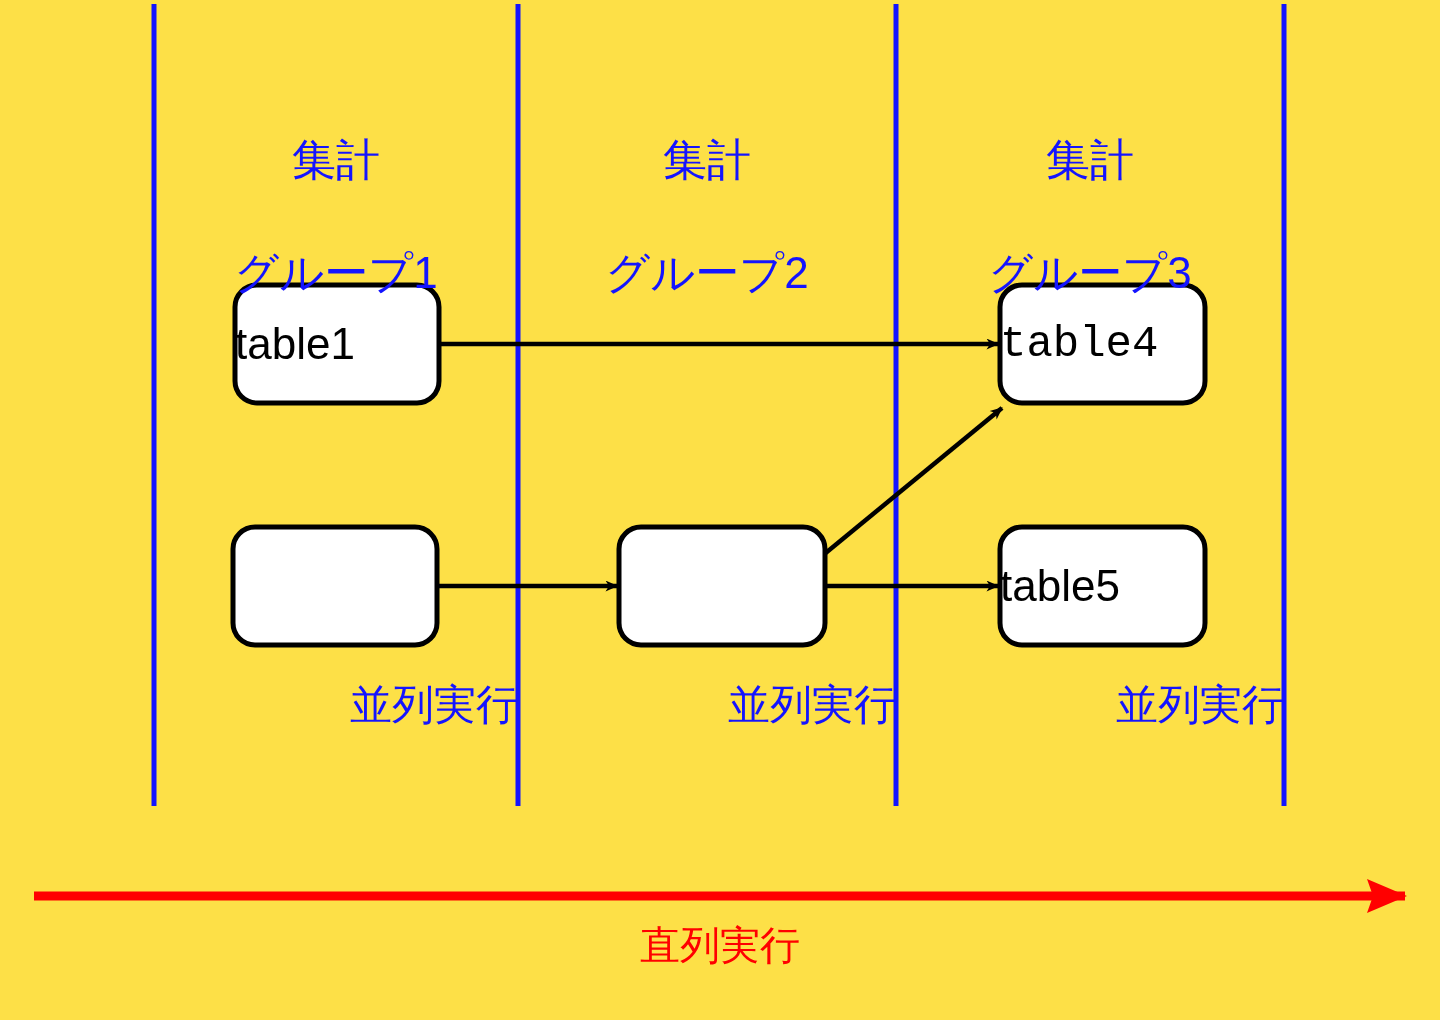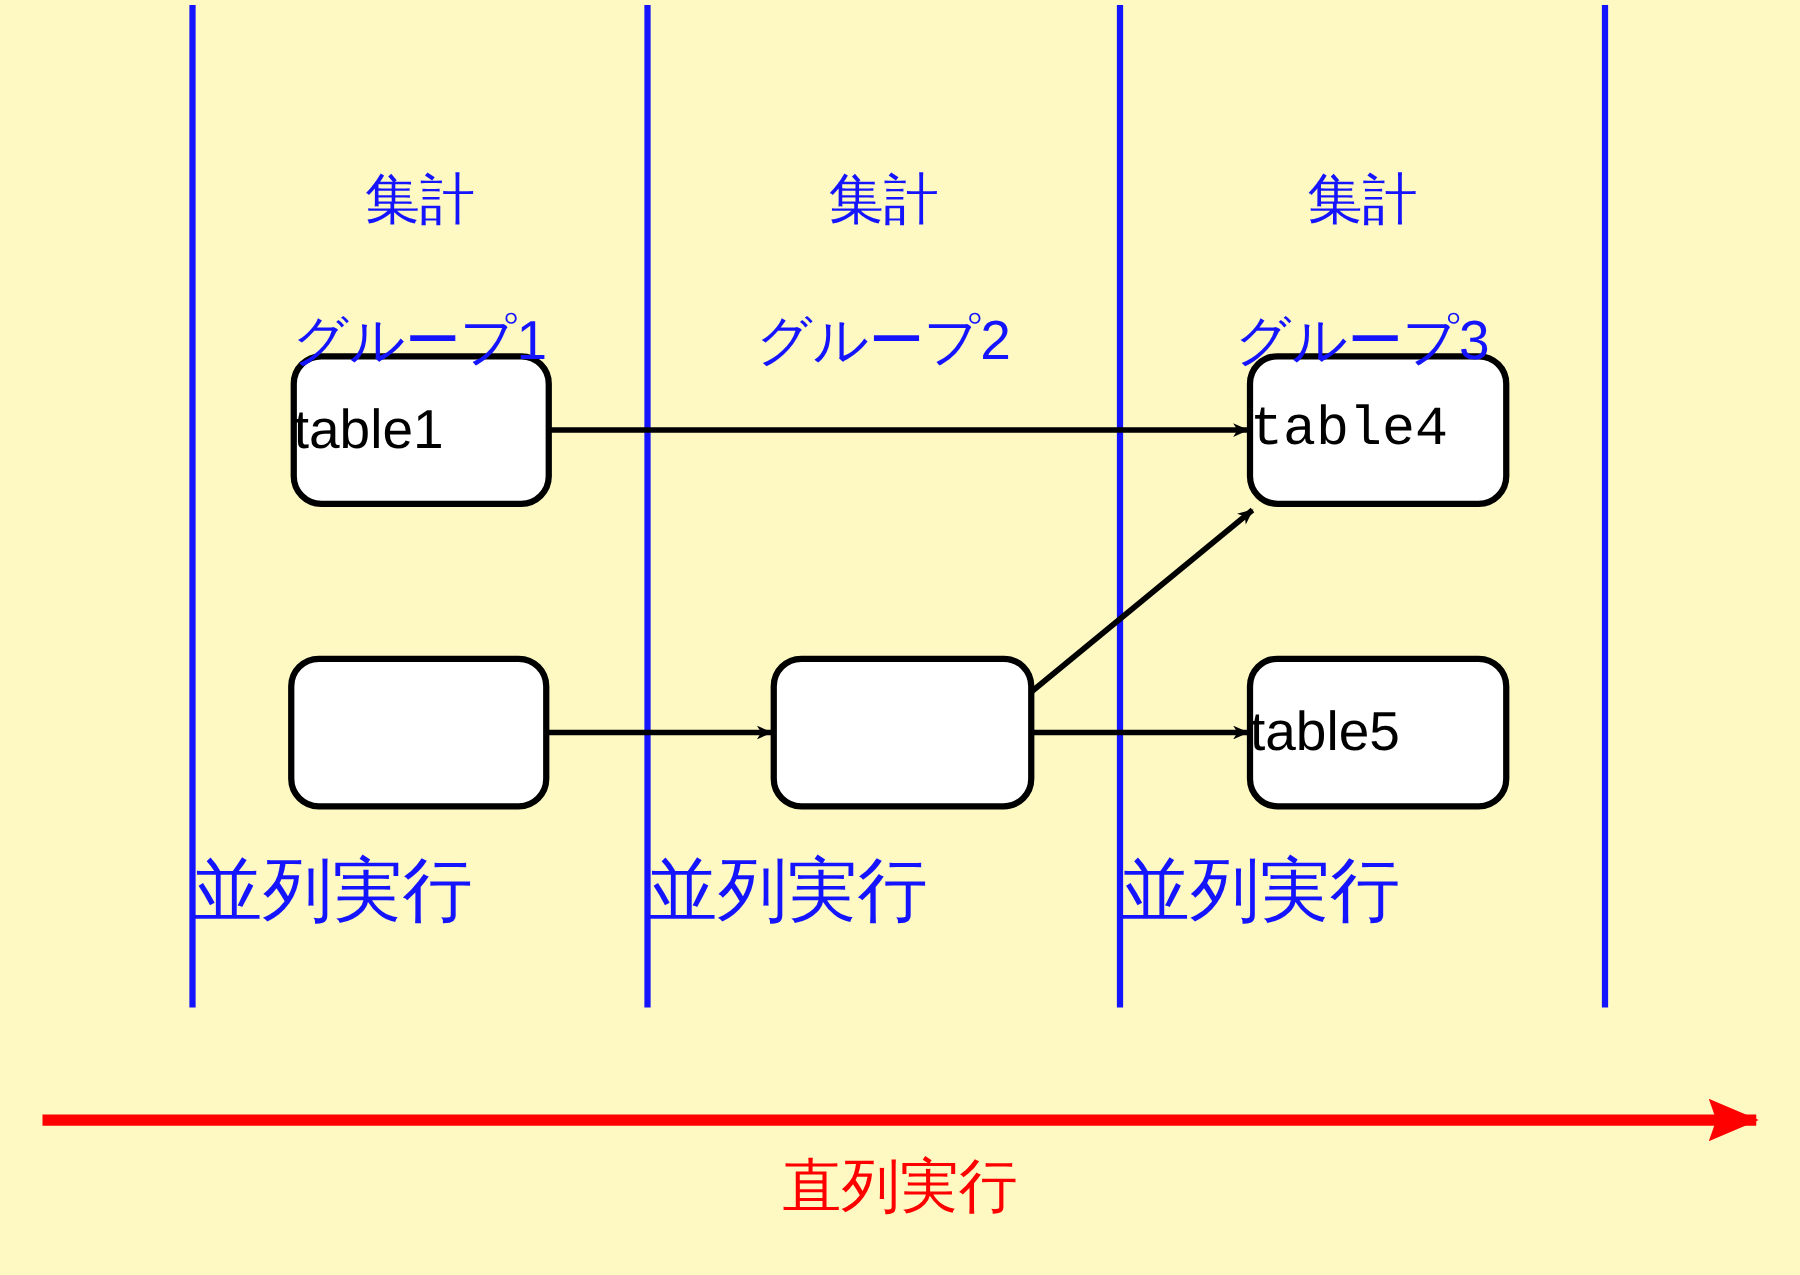--- a/index.html
+++ b/index.html
@@ -8,21 +8,21 @@
     padding: 0;
     background: #ffffff;
   }
   body {
     font-family: "Liberation Sans", "DejaVu Sans", sans-serif;
   }
   #canvas {
     position: relative;
     width: 1440px;
     height: 1020px;
-    background: #fef9c3;
+    background: #fde047;
     overflow: hidden;
   }
   #diagram-svg {
     position: absolute;
     top: 0;
     left: 0;
     width: 1440px;
     height: 1020px;
   }
   .group-header {
@@ -30,41 +30,41 @@
     text-align: center;
     color: #1414ff;
     font-size: 44px;
     line-height: 1.28;
     font-family: "Liberation Sans", "DejaVu Sans", sans-serif;
     white-space: pre-line;
     letter-spacing: 0px;
   }
   .group-footer {
     position: absolute;
-    text-align: left;
+    text-align: right;
     color: #1414ff;
-    font-size: 56px;
+    font-size: 42px;
     line-height: 1;
     font-family: "Liberation Sans", "DejaVu Sans", sans-serif;
     white-space: nowrap;
   }
   .node-label {
     position: absolute;
     text-align: left;
     color: #000000;
     font-size: 44px;
     line-height: 1;
     font-family: "Liberation Sans", "DejaVu Sans", sans-serif;
     white-space: nowrap;
   }
   .serial-label {
     position: absolute;
     text-align: center;
     color: #ff0000;
-    font-size: 47px;
+    font-size: 40px;
     line-height: 1;
     font-family: "Liberation Sans", "DejaVu Sans", sans-serif;
     white-space: nowrap;
   }
 </style>
 </head>
 <body>
 
 <div id="canvas">
 

